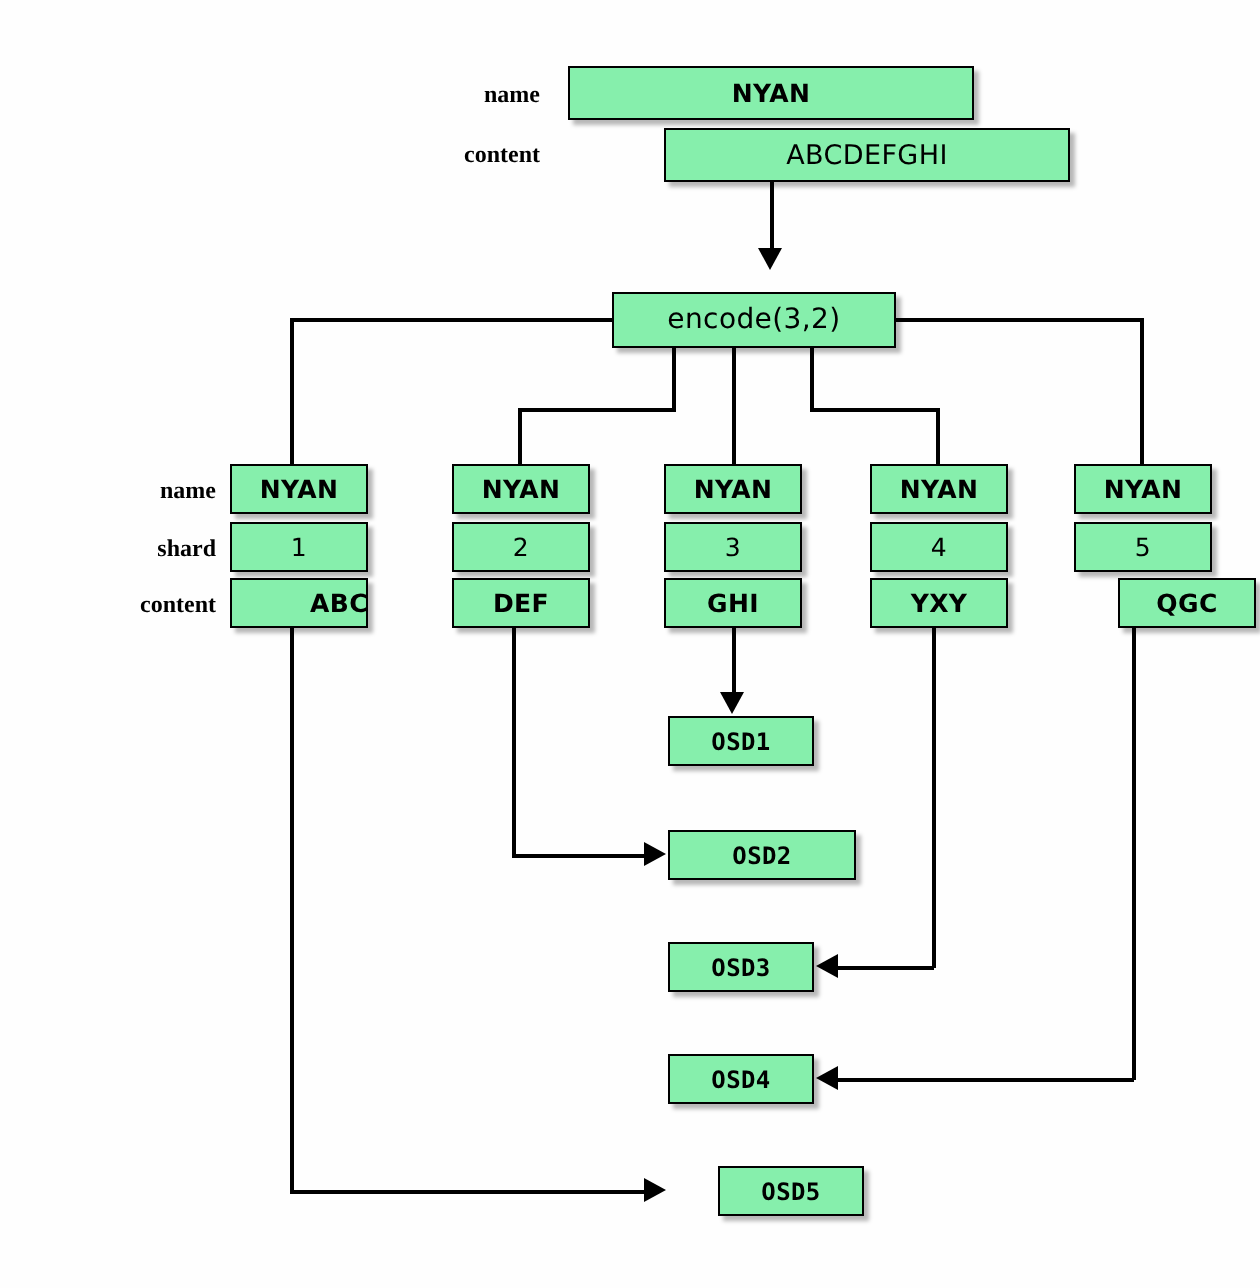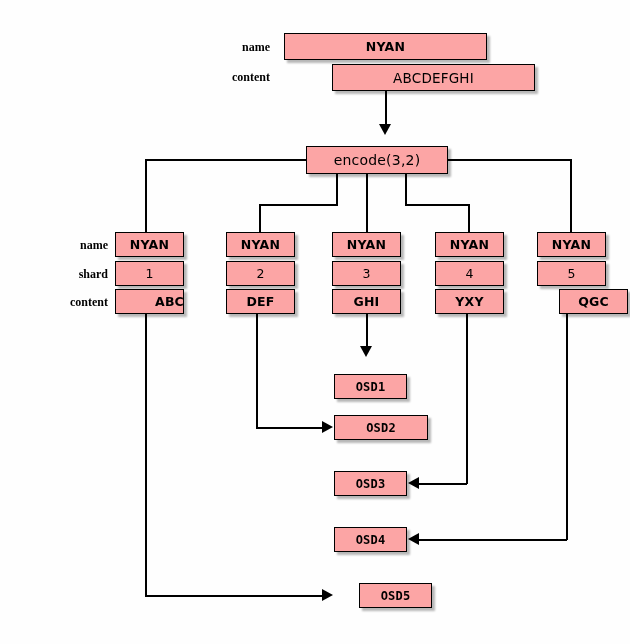--- a/index.html
+++ b/index.html
@@ -11,21 +11,21 @@
     position: relative;
     width: 630px;
     height: 644px;
     background: #fefefe;
     overflow: hidden;
     font-family: "DejaVu Sans", "Liberation Sans", sans-serif;
   }
   .box {
     position: absolute;
     box-sizing: border-box;
-    background: #fca5a5;
+    background: #86efac;
     border: 1.6px solid #000000;
     color: #000000;
     display: flex;
     align-items: center;
     justify-content: center;
     font-size: 12.5px;
     letter-spacing: 0.2px;
     box-shadow: 2.5px 2.5px 2px rgba(0,0,0,0.28);
     white-space: nowrap;
   }
@@ -128,21 +128,21 @@
   <div class="box" style="left:332px; top:289px; width:69px; height:25px; font-weight:bold;">GHI</div>
 
   <div class="box bold" style="left:435px; top:232px; width:69px; height:25px;">NYAN</div>
   <div class="box" style="left:435px; top:261px; width:69px; height:25px;">4</div>
   <div class="box" style="left:435px; top:289px; width:69px; height:25px; font-weight:bold;">YXY</div>
 
   <div class="box bold" style="left:537px; top:232px; width:69px; height:25px;">NYAN</div>
   <div class="box" style="left:537px; top:261px; width:69px; height:25px;">5</div>
   <div class="box" style="left:559px; top:289px; width:69px; height:25px; font-weight:bold;">QGC</div>
 
-  <div class="box mono" style="left:334px; top:374px; width:73px; height:25px;">OSD1</div>
+  <div class="box mono" style="left:334px; top:358px; width:73px; height:25px;">OSD1</div>
   <div class="box mono" style="left:334px; top:415px; width:94px; height:25px;">OSD2</div>
   <div class="box mono" style="left:334px; top:471px; width:73px; height:25px;">OSD3</div>
   <div class="box mono" style="left:334px; top:527px; width:73px; height:25px;">OSD4</div>
   <div class="box mono" style="left:334px; top:583px; width:73px; height:25px;margin-left:25px;">OSD5</div>
 
   <div class="vline" style="left:366px; top:314px; height:34px;"></div>
   <div class="arrow-down" style="left:360px; top:346px;"></div>
 
   <div class="vline" style="left:256px; top:314px; height:114px;"></div>
   <div class="hline" style="left:256px; top:427px; width:68px;"></div>

